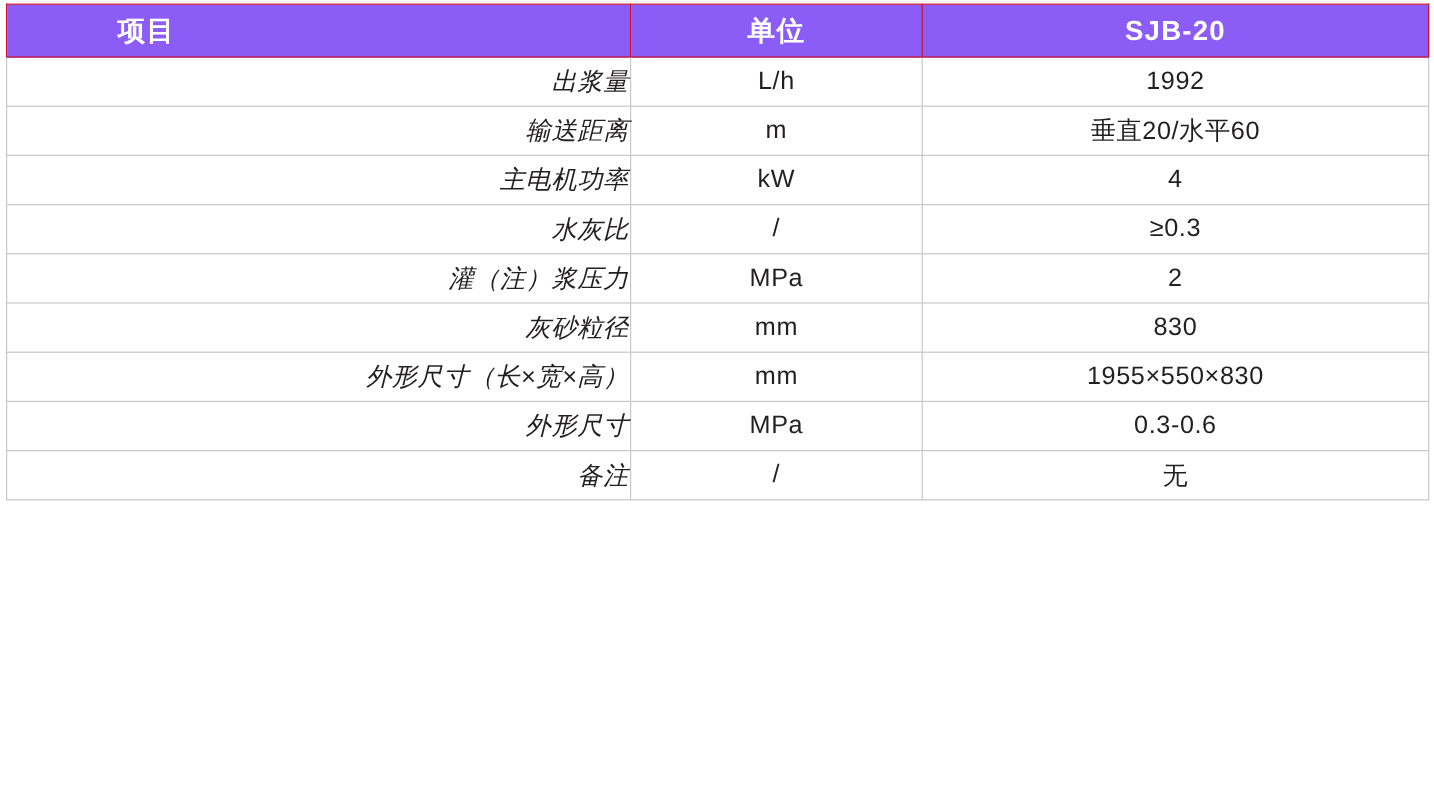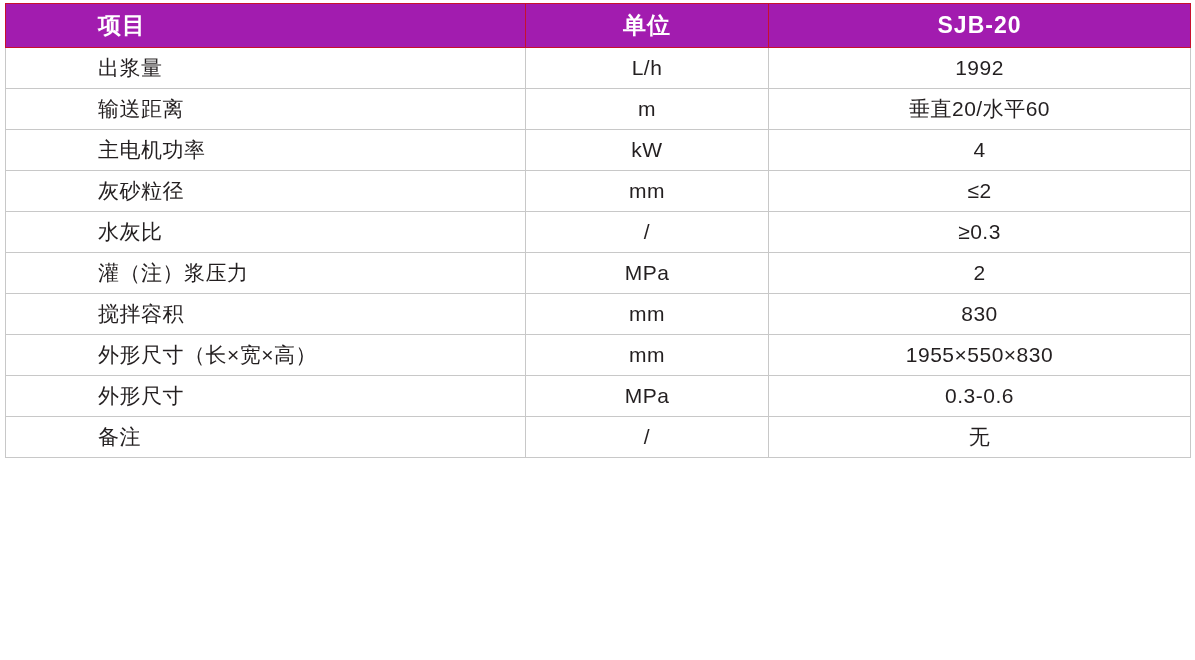--- a/index.html
+++ b/index.html
@@ -27,39 +27,40 @@
   .spec-table th,
   .spec-table td {
     border: 1px solid #c8c8c8;
     height: 41px;
     box-sizing: border-box;
     font-size: 21px;
     font-weight: normal;
     letter-spacing: 0.5px;
   }
   .spec-table thead th {
-    background: #a21caf;
+    background: #8b5cf6;
     color: #ffffff;
     font-size: 23px;
     font-weight: bold;
     border: 1px solid #c8102e;
     letter-spacing: 1px;
     height: 44px;
   }
   .spec-table thead th.head-item {
     text-align: left;
     padding-left: 92px;
   }
   .spec-table thead th.head-unit,
   .spec-table thead th.head-model {
     text-align: center;
   }
   .spec-table tbody td.col-item {
-    text-align: left;
+    text-align: right;
     padding-left: 92px;
+    font-style: italic;
   }
   .spec-table tbody td.col-unit,
   .spec-table tbody td.col-value {
     text-align: center;
   }
 </style>
 </head>
 <body>
 
 <table class="spec-table">
@@ -85,36 +86,31 @@
         <td class="col-item">输送距离</td>
         <td class="col-unit">m</td>
         <td class="col-value">垂直20/水平60</td>
       </tr>
       <tr>
         <td class="col-item">主电机功率</td>
         <td class="col-unit">kW</td>
         <td class="col-value">4</td>
       </tr>
       <tr>
-        <td class="col-item">灰砂粒径</td>
-        <td class="col-unit">mm</td>
-        <td class="col-value">≤2</td>
-      </tr>
-      <tr>
         <td class="col-item">水灰比</td>
         <td class="col-unit">/</td>
         <td class="col-value">≥0.3</td>
       </tr>
       <tr>
         <td class="col-item">灌（注）浆压力</td>
         <td class="col-unit">MPa</td>
         <td class="col-value">2</td>
       </tr>
       <tr>
-        <td class="col-item">搅拌容积</td>
+        <td class="col-item">灰砂粒径</td>
         <td class="col-unit">mm</td>
         <td class="col-value">830</td>
       </tr>
       <tr>
         <td class="col-item">外形尺寸（长×宽×高）</td>
         <td class="col-unit">mm</td>
         <td class="col-value">1955×550×830</td>
       </tr>
       <tr>
         <td class="col-item">外形尺寸</td>

